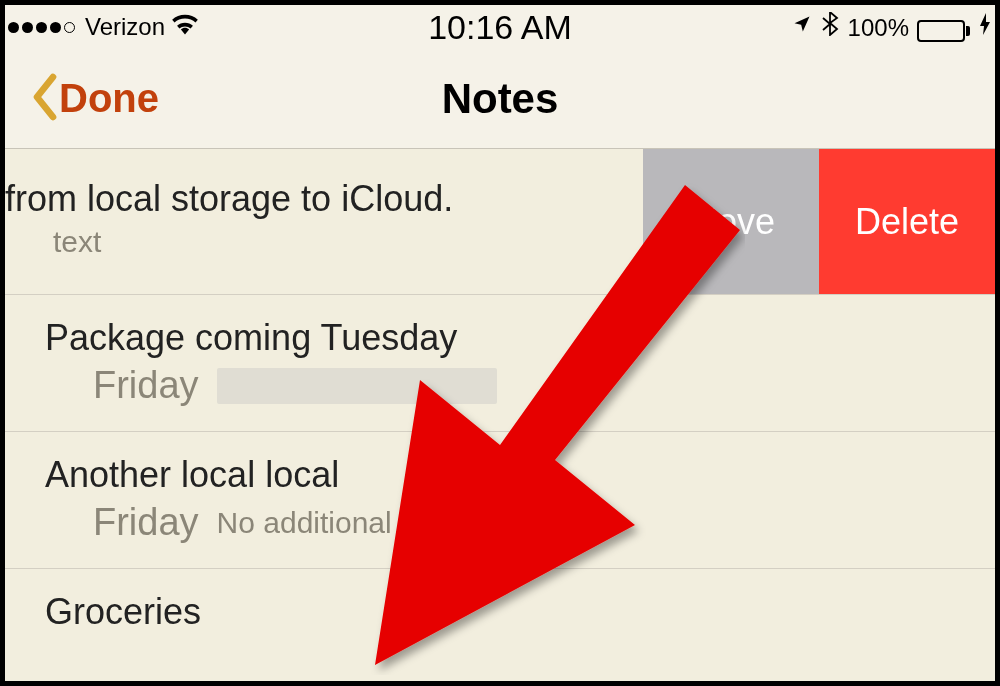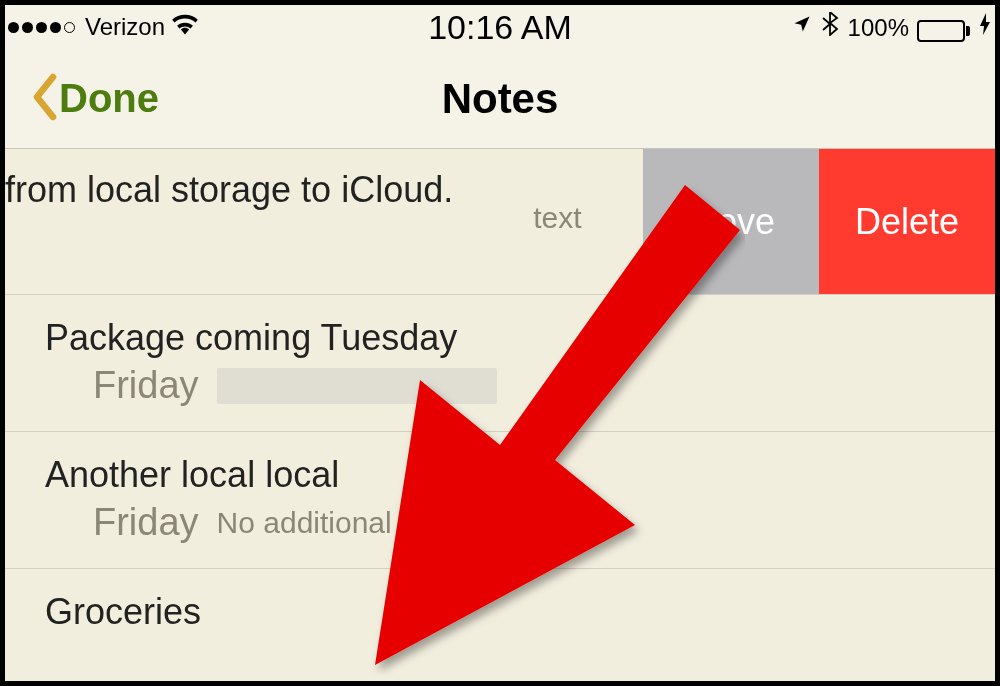--- a/index.html
+++ b/index.html
@@ -135,21 +135,21 @@
       position: absolute;
       left: 50%;
       transform: translateX(-50%);
       font-size: 42px;
       font-weight: 700;
       color: #000;
     }
     .nav-done {
       font-size: 40px;
       font-weight: 600;
-      color: #4d7c0f;
+      color: #c2410c;
       cursor: pointer;
     }
 
     
     .list {
       flex: 1;
       background: #f2eede;
       overflow: hidden;
     }
     .row {
@@ -224,22 +224,22 @@
     .row.swiped {
       height: 146px;
     }
     .row.swiped .row-inner {
       position: absolute;
       left: 0;
       top: 0;
       bottom: 0;
       right: 352px;
       display: flex;
-      justify-content: flex-start;
-      gap: 32px;
+      flex-direction: column;
+      justify-content: center;
     }
 
     
     .arrow-overlay {
       position: absolute;
       pointer-events: none;
       z-index: 100;
     }
   </style>
 </head>

